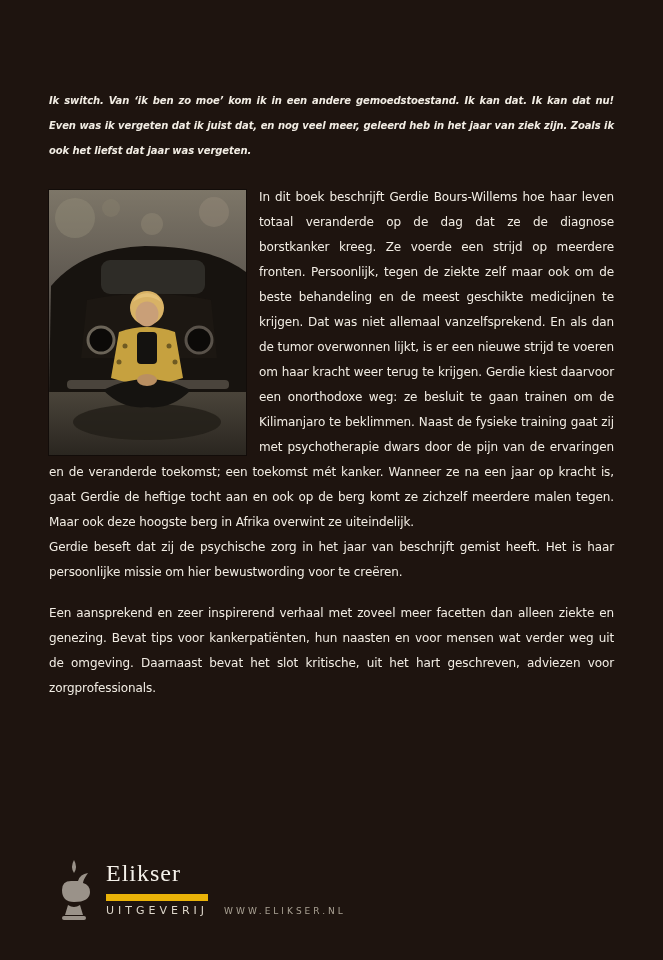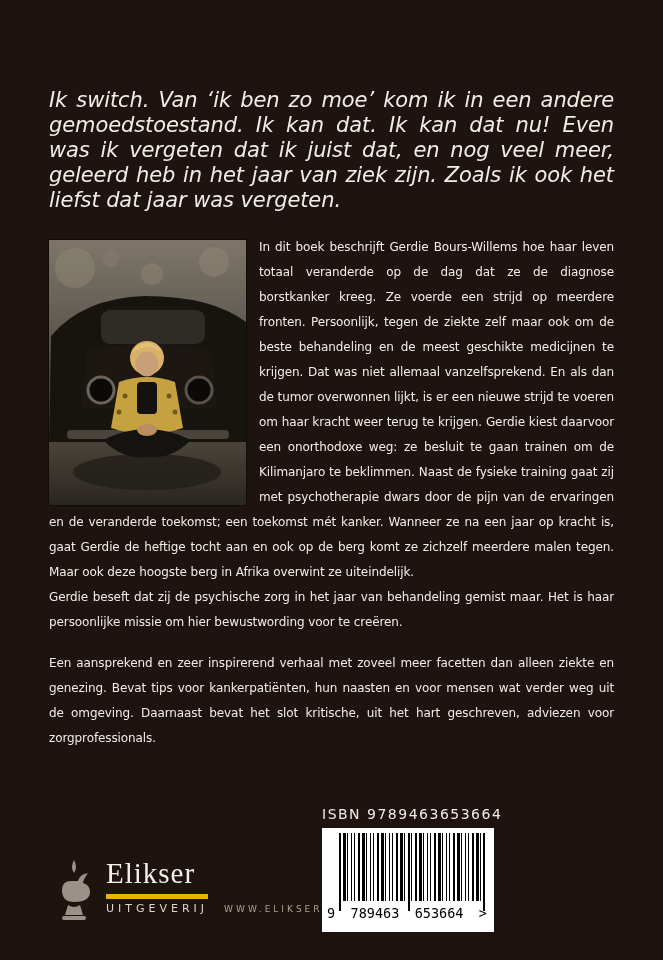--- a/index.html
+++ b/index.html
@@ -11,24 +11,25 @@
     color:#f2ede4;
     overflow:hidden;
   }
   .text-col{
     position:absolute;
     left:49px;right:49px;top:0;
   }
   .quote{
     margin-top:88px;
     font-style:italic;
-    font-size:21px;
+    font-size:10px;
     letter-spacing:-0.1px;
     line-height:25px;
     text-align:justify;
+    font-weight:bold;
   }
   .body-block{
     margin-top:22px;
     font-size:12px;
     letter-spacing:-0.1px;
     line-height:25px;
     text-align:justify;
   }
   .body-block p{margin:0;}
   .body-block p.spaced{margin-top:16px;}
@@ -44,27 +45,27 @@
   
   .publisher{
     position:absolute;
     left:52px;top:856px;
     display:flex;align-items:flex-start;gap:10px;
   }
   .publisher .lamp{width:44px;height:64px;margin-top:2px;}
   .pub-text{display:flex;flex-direction:column;}
   .pub-name{
     font-family:"Liberation Serif","DejaVu Serif",serif;
-    font-size:29px;line-height:34px;
+    font-size:24px;line-height:34px;
     letter-spacing:1px;color:#f5f1ea;
   }
   .pub-sub-row{display:flex;align-items:baseline;gap:16px;margin-top:4px;}
   .pub-type{
     font-size:11px;letter-spacing:4px;color:#ddd6ca;
-    border-top:5px solid #eab308;padding-top:3px;
+    border-top:7px solid #eab308;padding-top:3px;
   }
   .pub-site{
     font-size:9px;letter-spacing:3px;color:#aaa294;
   }
 
   
   .barcode-wrap{
     position:absolute;left:322px;top:806px;width:172px;
   }
   .isbn-label{
@@ -154,21 +155,21 @@
           <circle cx="120" cy="156" r="2.5" fill="#6f5a22"></circle>
           <circle cx="70" cy="172" r="2.5" fill="#6f5a22"></circle>
           <circle cx="126" cy="172" r="2.5" fill="#6f5a22"></circle>
           <path d="M54 200 Q98 178 142 200 Q122 220 98 217 Q74 220 54 200 Z" fill="#151310"></path>
           <ellipse cx="98" cy="190" rx="10" ry="6" fill="#b98f62"></ellipse>
         </svg>
       </div>
 
       <p>In dit boek beschrijft Gerdie Bours-Willems hoe haar leven totaal veranderde op de dag dat ze de diagnose borstkanker kreeg. Ze voerde een strijd op meerdere fronten. Persoonlijk, tegen de ziekte zelf maar ook om de beste behandeling en de meest geschikte medicijnen te krijgen. Dat was niet allemaal vanzelfsprekend. En als dan de tumor overwonnen lijkt, is er een nieuwe strijd te voeren om haar kracht weer terug te krijgen. Gerdie kiest daarvoor een onorthodoxe weg: ze besluit te gaan trainen om de Kilimanjaro te beklimmen. Naast de fysieke training gaat zij met psychotherapie dwars door de pijn van de ervaringen en de veranderde toekomst; een toekomst mét kanker. Wanneer ze na een jaar op kracht is, gaat Gerdie de heftige tocht aan en ook op de berg komt ze zichzelf meerdere malen tegen. Maar ook deze hoogste berg in Afrika overwint ze uiteindelijk.</p>
 
-      <p>Gerdie beseft dat zij de psychische zorg in het jaar van behandeling gemist maar. Het is haar persoonlijke missie om hier bewustwording voor te creëren.</p>
+      <p>Gerdie beseft dat zij de psychische zorg in het jaar van beschrijft gemist heeft. Het is haar persoonlijke missie om hier bewustwording voor te creëren.</p>
 
       <p class="spaced">Een aansprekend en zeer inspirerend verhaal met zoveel meer facetten dan alleen ziekte en genezing. Bevat tips voor kankerpatiënten, hun naasten en voor mensen wat verder weg uit de omgeving. Daarnaast bevat het slot kritische, uit het hart geschreven, adviezen voor zorgprofessionals.</p>
     </div>
   </div>
 
   <div class="publisher">
     <svg class="lamp" viewBox="0 0 44 64">
       <path d="M22 2 Q26 9 22 15 Q18 9 22 2" fill="#9a9289"></path>
       <path d="M10 32 Q10 23 19 23 L26 23 Q28 16 36 15 Q31 22 31 25 Q38 27 38 34 Q38 44 22 44 Q10 44 10 32 Z" fill="#9a9289"></path>
       <path d="M16 47 Q22 51 28 47 L31 57 L13 57 Z" fill="#9a9289"></path>
@@ -176,29 +177,14 @@
     </svg>
     <div class="pub-text">
       <div class="pub-name">Elikser</div>
       <div class="pub-sub-row">
         <div class="pub-type">UITGEVERIJ</div>
         <div class="pub-site">WWW.ELIKSER.NL</div>
       </div>
     </div>
   </div>
 
-  <div class="barcode-wrap">
-    <div class="isbn-label">ISBN 9789463653664</div>
-    <div class="barcode-box">
-      <div class="bars"></div>
-      <div class="guard g-left"></div>
-      <div class="guard g-mid"></div>
-      <div class="guard g-right"></div>
-      <div class="barcode-digits">
-        <span class="lead">9</span>
-        <span>789463</span>
-        <span>653664</span>
-        <span>&gt;</span>
-      </div>
-    </div>
-  </div>
 
 </div>
 
 </body></html>

